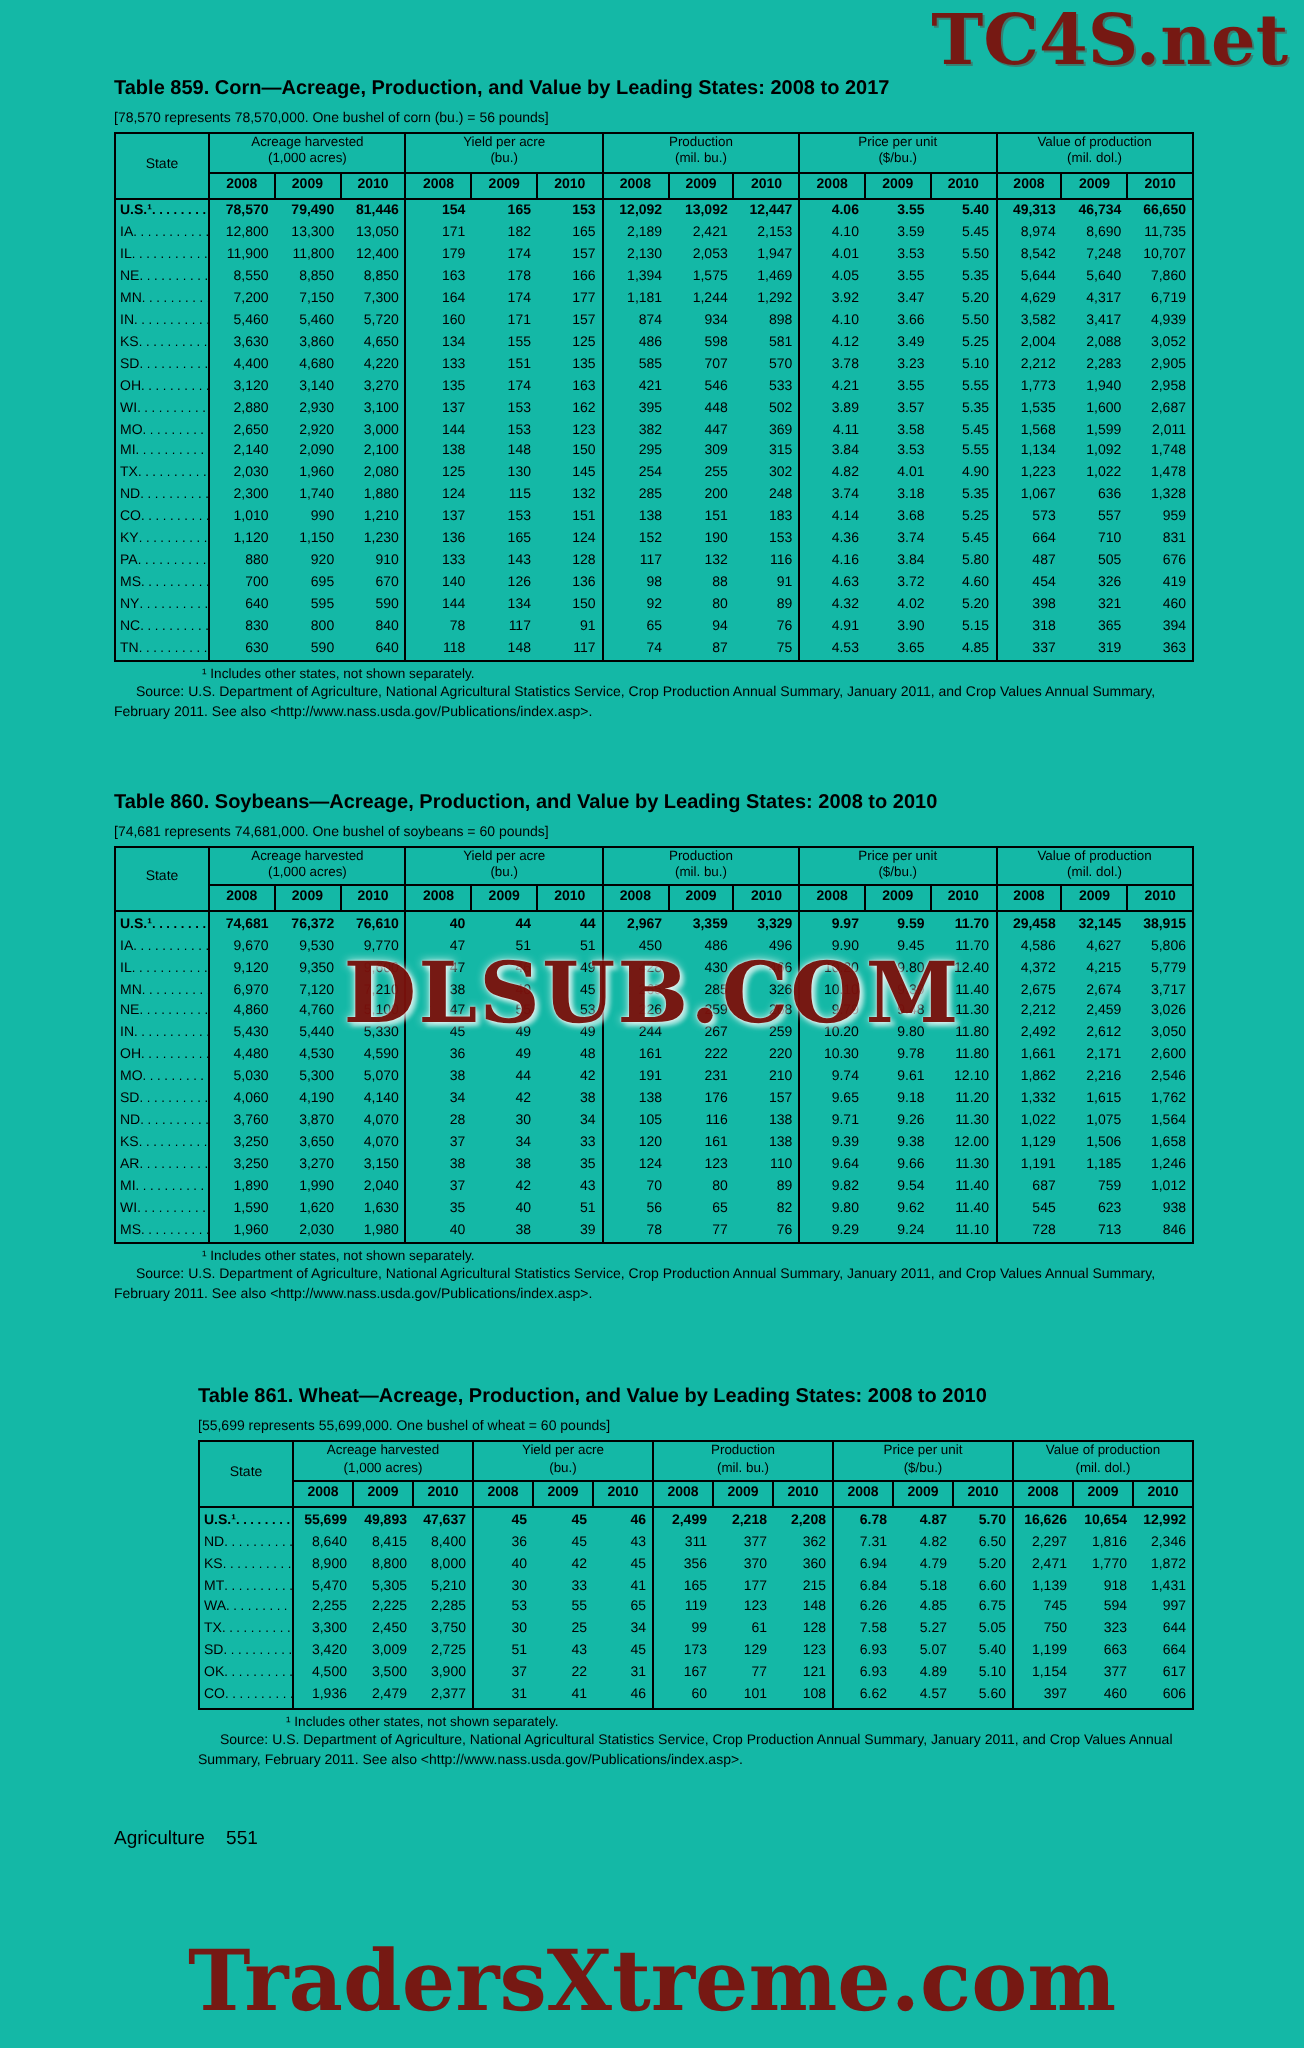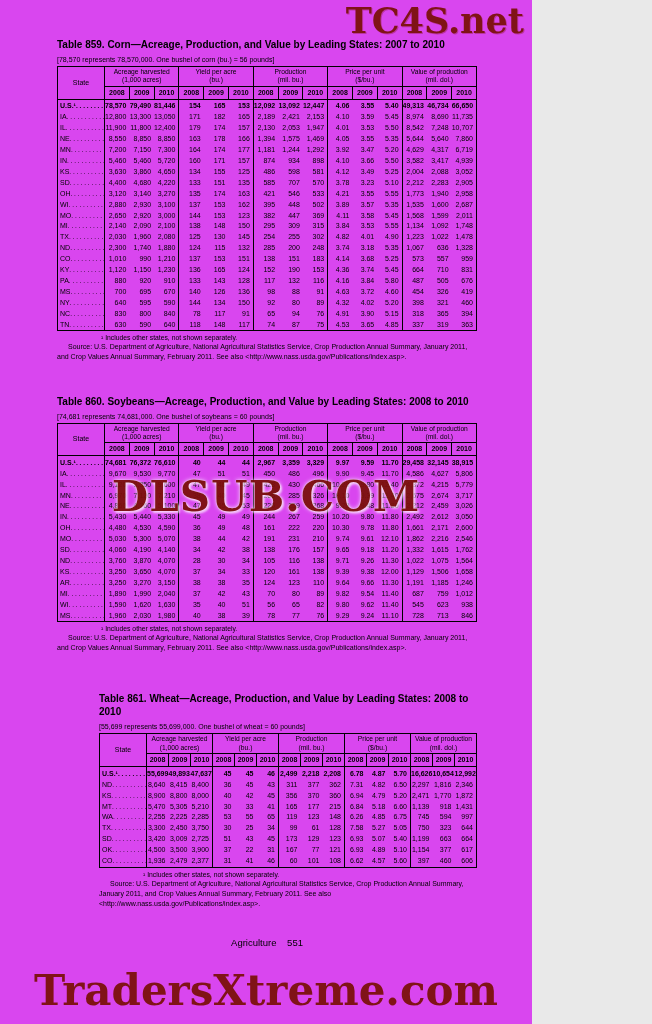--- a/index.html
+++ b/index.html
@@ -1,17 +1,17 @@
 <!DOCTYPE html>
 <html><head>
 <meta charset="utf-8">
 <style>
   *{box-sizing:border-box;margin:0;padding:0;}
   body{margin:0;background:#e9e9e9;font-family:"Liberation Sans",sans-serif;}
-  .page{width:532px;height:1024px;background:#d946ef;position:relative;overflow:hidden;
+  .page{width:652px;height:1024px;background:#14b8a6;position:relative;overflow:hidden;
         padding:38px 55px 0 57px;color:#000;}
   .title{font-size:10px;font-weight:bold;line-height:1.3;max-width:445px;margin:0 0 5px;}
   .note{font-size:7px;margin:0 0 3px;}
   table{width:100%;border-collapse:collapse;table-layout:fixed;border:1px solid #000;}
   th,td{font-size:7px;line-height:1.15;}
   thead th{font-weight:normal;border:1px solid #000;text-align:center;vertical-align:middle;padding:1px 0;}
   thead th.grp div{font-size:6.7px;line-height:1.25;}
   thead th.yr{font-weight:bold;font-size:7px;padding:2px 0;}
   th.state-h{width:47px;font-size:7px;}
   tbody td{padding:1.45px 0;vertical-align:bottom;}
@@ -20,38 +20,38 @@
   td.gs{border-left:1px solid #000;}
   td.state{padding-left:2px;}
   .sw{display:flex;overflow:hidden;white-space:nowrap;}
   .dots{flex:1;overflow:hidden;color:#000;}
   .dots::after{content:" . . . . . . . . . . . . . . . . . . .";font-size:6.5px;}
   tr.bold{font-weight:bold;}
   .footnote{font-size:6.8px;margin:3px 0 1px;text-indent:44px;}
   .source{font-size:7px;line-height:1.45;margin:1px 0 0;text-indent:11px;}
   #sec-soy{margin-top:32px;}
   #sec-wheat{margin-top:39px;padding-left:42px;}
-  .footer-right{text-align:center;font-size:9.5px;margin-top:28px;word-spacing:8px;}
+  .footer-right{text-align:left;font-size:9.5px;margin-top:28px;word-spacing:8px;}
   .footer-left{font-size:7.5px;margin-top:9px;}
   .wm{position:absolute;font-family:"DejaVu Serif",serif;font-weight:bold;color:#7c110c;
       z-index:5;white-space:nowrap;opacity:.95;}
   .wm-top{top:0;right:8px;font-size:35px;letter-spacing:0;text-shadow:1px 1px 0 rgba(124,17,12,.35);}
   .wm-mid{top:472px;left:50%;transform:translateX(-50%);font-size:42px;letter-spacing:1px;
           text-shadow:0 0 4px rgba(255,255,255,.95),0 0 1px #fff,2px 2px 2px rgba(255,255,255,.6);}
   .wm-bot{top:966px;left:50%;transform:translateX(-50%);font-size:42px;}
 </style>
 </head>
 <body>
 
 <div class="page">
 
   <div class="wm wm-top">TC4S.net</div>
 
   <section class="section" id="sec-corn">
-    <h2 class="title">Table 859. Corn—Acreage, Production, and Value by Leading States: 2007 to 2010</h2>
+    <h2 class="title">Table 859. Corn—Acreage, Production, and Value by Leading States: 2008 to 2017</h2>
     <p class="note">[78,570 represents 78,570,000. One bushel of corn (bu.) = 56 pounds]</p>
     <table>
         <thead>
           <tr>
             <th rowspan="2" class="state-h">State</th>
             <th colspan="3" class="grp">
               <div>Acreage harvested</div>
               <div>(1,000 acres)</div>
             </th>
             <th colspan="3" class="grp">

